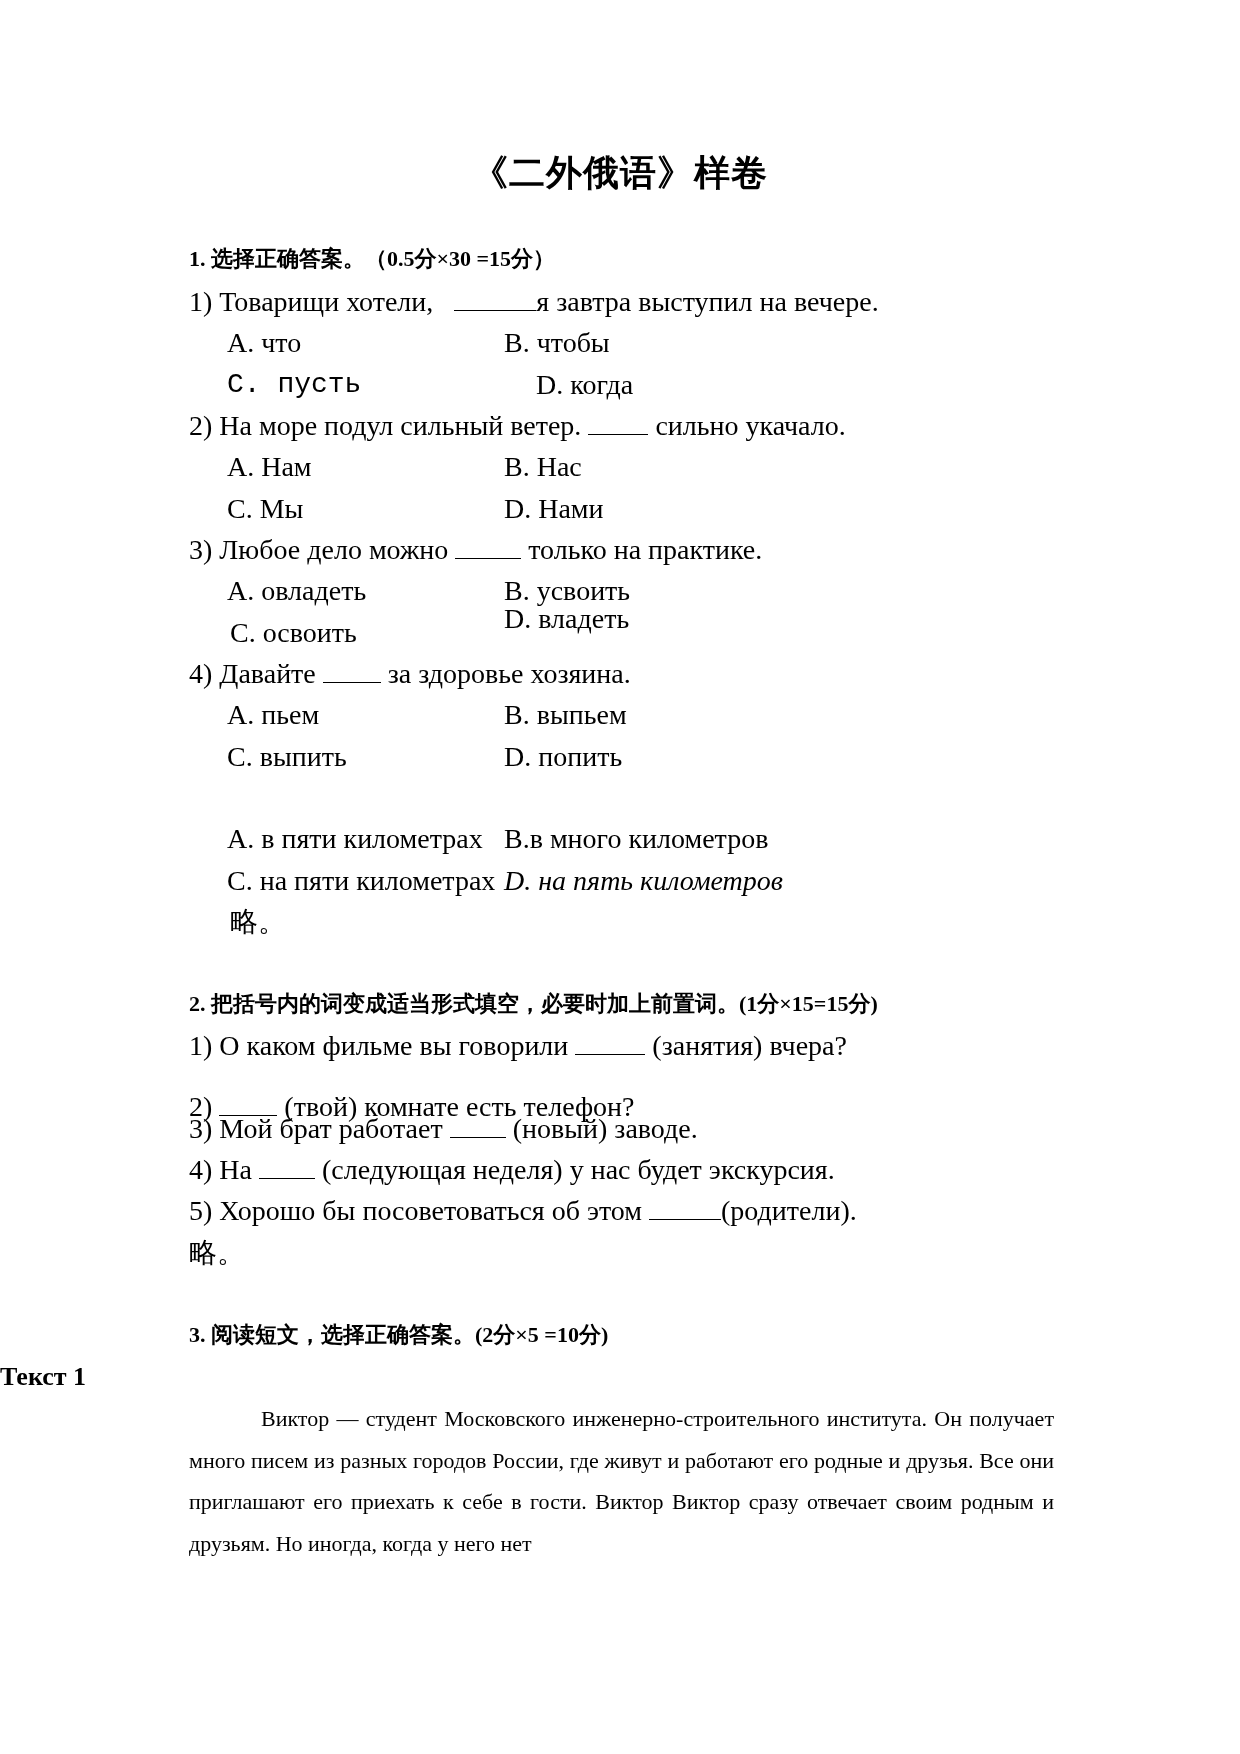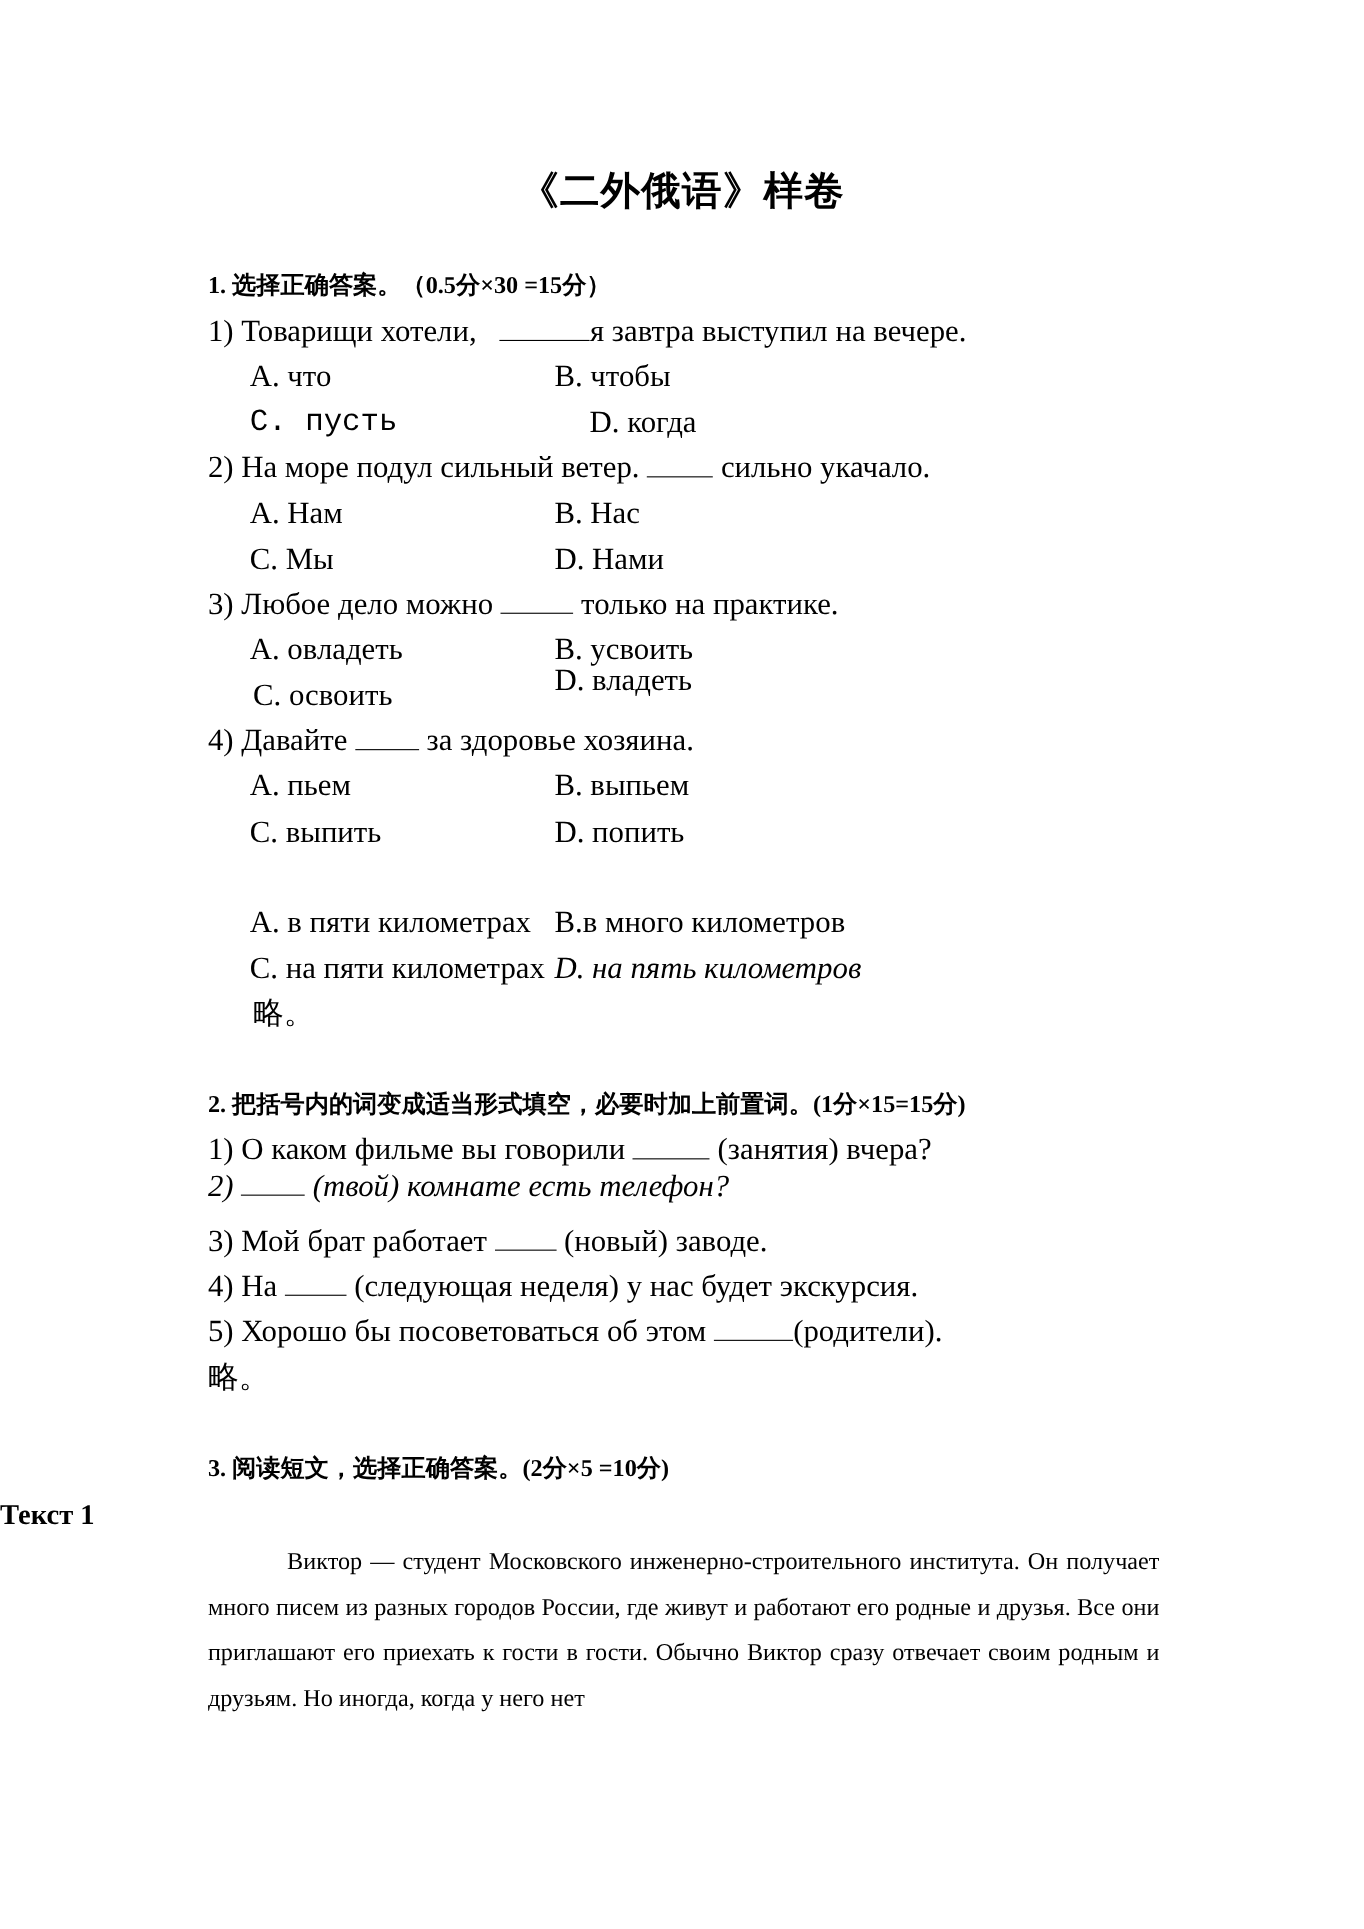--- a/index.html
+++ b/index.html
@@ -81,21 +81,21 @@
 
   <div class="line" style="left:230px; top:907px;">略。</div>
 
   <div class="line section-heading" style="left:189px; top:989px;">2.  把括号内的词变成适当形式填空，必要时加上前置词。(1分×15=15分)</div>
 
   <div class="line" style="left:189px; top:1031px;">
     <span>1) О каком фильме вы говорили</span>
     <span class="blank" style="width:70px;"></span>
     <span>(занятия) вчера?</span>
   </div>
-  <div class="line" style="left:189px; top:1064px;font-style:italic;">
+  <div class="line" style="left:189px; top:1092px;">
     <span>2)</span>
     <span class="blank" style="width:58px;"></span>
     <span>(твой) комнате есть телефон?</span>
   </div>
   <div class="line" style="left:189px; top:1114px;">
     <span>3) Мой брат работает</span>
     <span class="blank" style="width:56px;"></span>
     <span>(новый) заводе.</span>
   </div>
   <div class="line" style="left:189px; top:1155px;">
@@ -106,16 +106,16 @@
   <div class="line" style="left:189px; top:1196px;">
     <span>5) Хорошо бы посоветоваться об этом</span>
     <span class="blank" style="width:72px;"></span><span>(родители).</span>
   </div>
   <div class="line" style="left:189px; top:1238px;">略。</div>
 
   <div class="line section-heading" style="left:189px; top:1320px;">3.  阅读短文，选择正确答案。(2分×5 =10分)</div>
   <div class="center-sub" style="top:1362px;">Текст 1</div>
 
   <div class="para" style="top:1398px;">
-    <span class="indent"></span><span>Виктор — студент Московского инженерно-строительного института. Он получает много писем из разных городов России, где живут и работают его родные и друзья. Все они приглашают его приехать к гости в гости. Обычно Виктор сразу отвечает своим родным и друзьям. Но иногда, когда у него нет</span>
+    <span class="indent"></span><span>Виктор — студент Московского инженерно-строительного института. Он получает много писем из разных городов России, где живут и работают его родные и друзья. Все они приглашают его приехать к себе в гости. Виктор Виктор сразу отвечает своим родным и друзьям. Но иногда, когда у него нет</span>
   </div>
 
 </div>
 
 </body></html>

